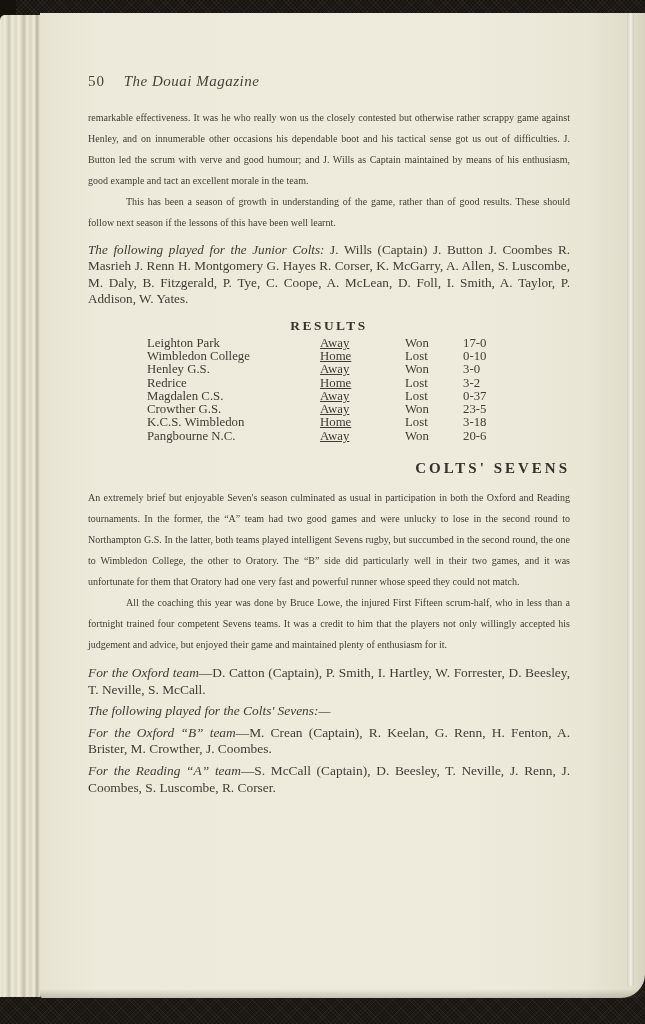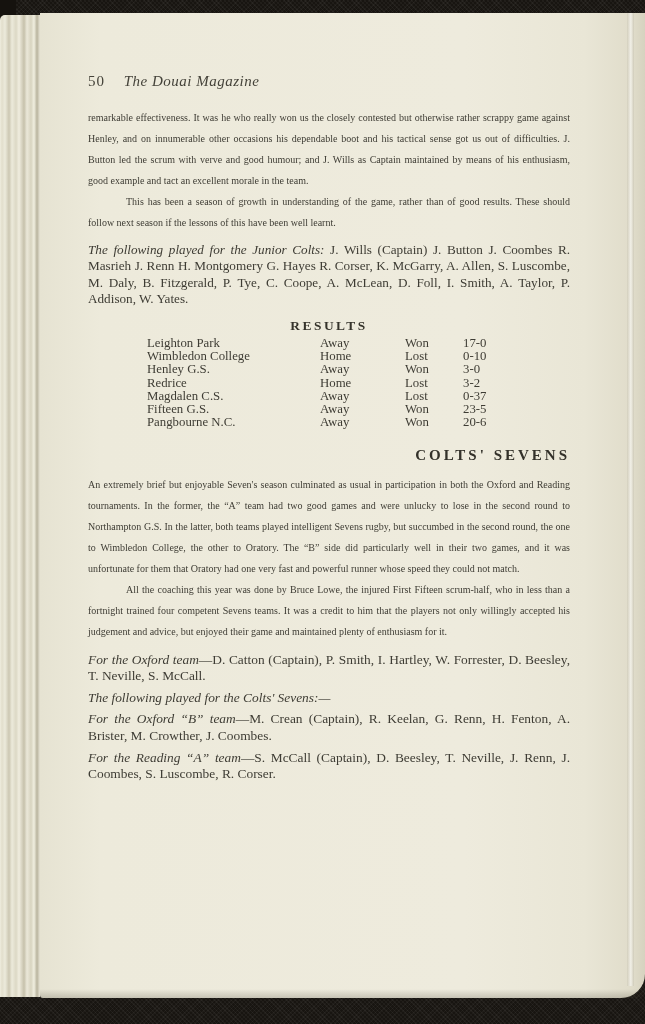--- a/index.html
+++ b/index.html
@@ -70,21 +70,21 @@
     font-weight: bold; font-size: 13.4px; letter-spacing: 2.5px;
     color: #35332b;
     font-family: Liberation Serif, serif;
   }
   table.results {
     border-collapse: collapse; margin: 3px 0 0 59px;
     font-size: 12.8px; line-height: 13.3px; color: #3e3c34;
   }
   table.results td { padding: 0; vertical-align: top; }
   td.c-opponent { width: 173px; }
-  td.c-venue    { width: 85px; }
+  td.c-venue    { width: 85px; text-decoration: underline; }
   td.c-outcome  { width: 58px; }
   td.c-score    { width: 60px; }
 
   .sevens-heading {
     margin: 17px 0 10px; text-align: right;
     font-weight: bold; font-size: 15px; letter-spacing: 3px;
     color: #33312a;
   }
   .teams { margin-top: 10px; }
   .team-line { font-size: 13.4px; line-height: 16.6px; text-align: justify; margin-top: 5px; }
@@ -137,24 +137,30 @@
           <td class="c-outcome">Lost</td>
           <td class="c-score">3-2</td>
         </tr>
         <tr>
           <td class="c-opponent">Magdalen C.S.</td>
           <td class="c-venue">Away</td>
           <td class="c-outcome">Lost</td>
           <td class="c-score">0-37</td>
         </tr>
         <tr>
-          <td class="c-opponent">Fifteen G.S.</td>
+          <td class="c-opponent">Crowther G.S.</td>
           <td class="c-venue">Away</td>
           <td class="c-outcome">Won</td>
           <td class="c-score">23-5</td>
+        </tr>
+        <tr>
+          <td class="c-opponent">K.C.S. Wimbledon</td>
+          <td class="c-venue">Home</td>
+          <td class="c-outcome">Lost</td>
+          <td class="c-score">3-18</td>
         </tr>
         <tr>
           <td class="c-opponent">Pangbourne N.C.</td>
           <td class="c-venue">Away</td>
           <td class="c-outcome">Won</td>
           <td class="c-score">20-6</td>
         </tr>
       </tbody>
         </table>
 

